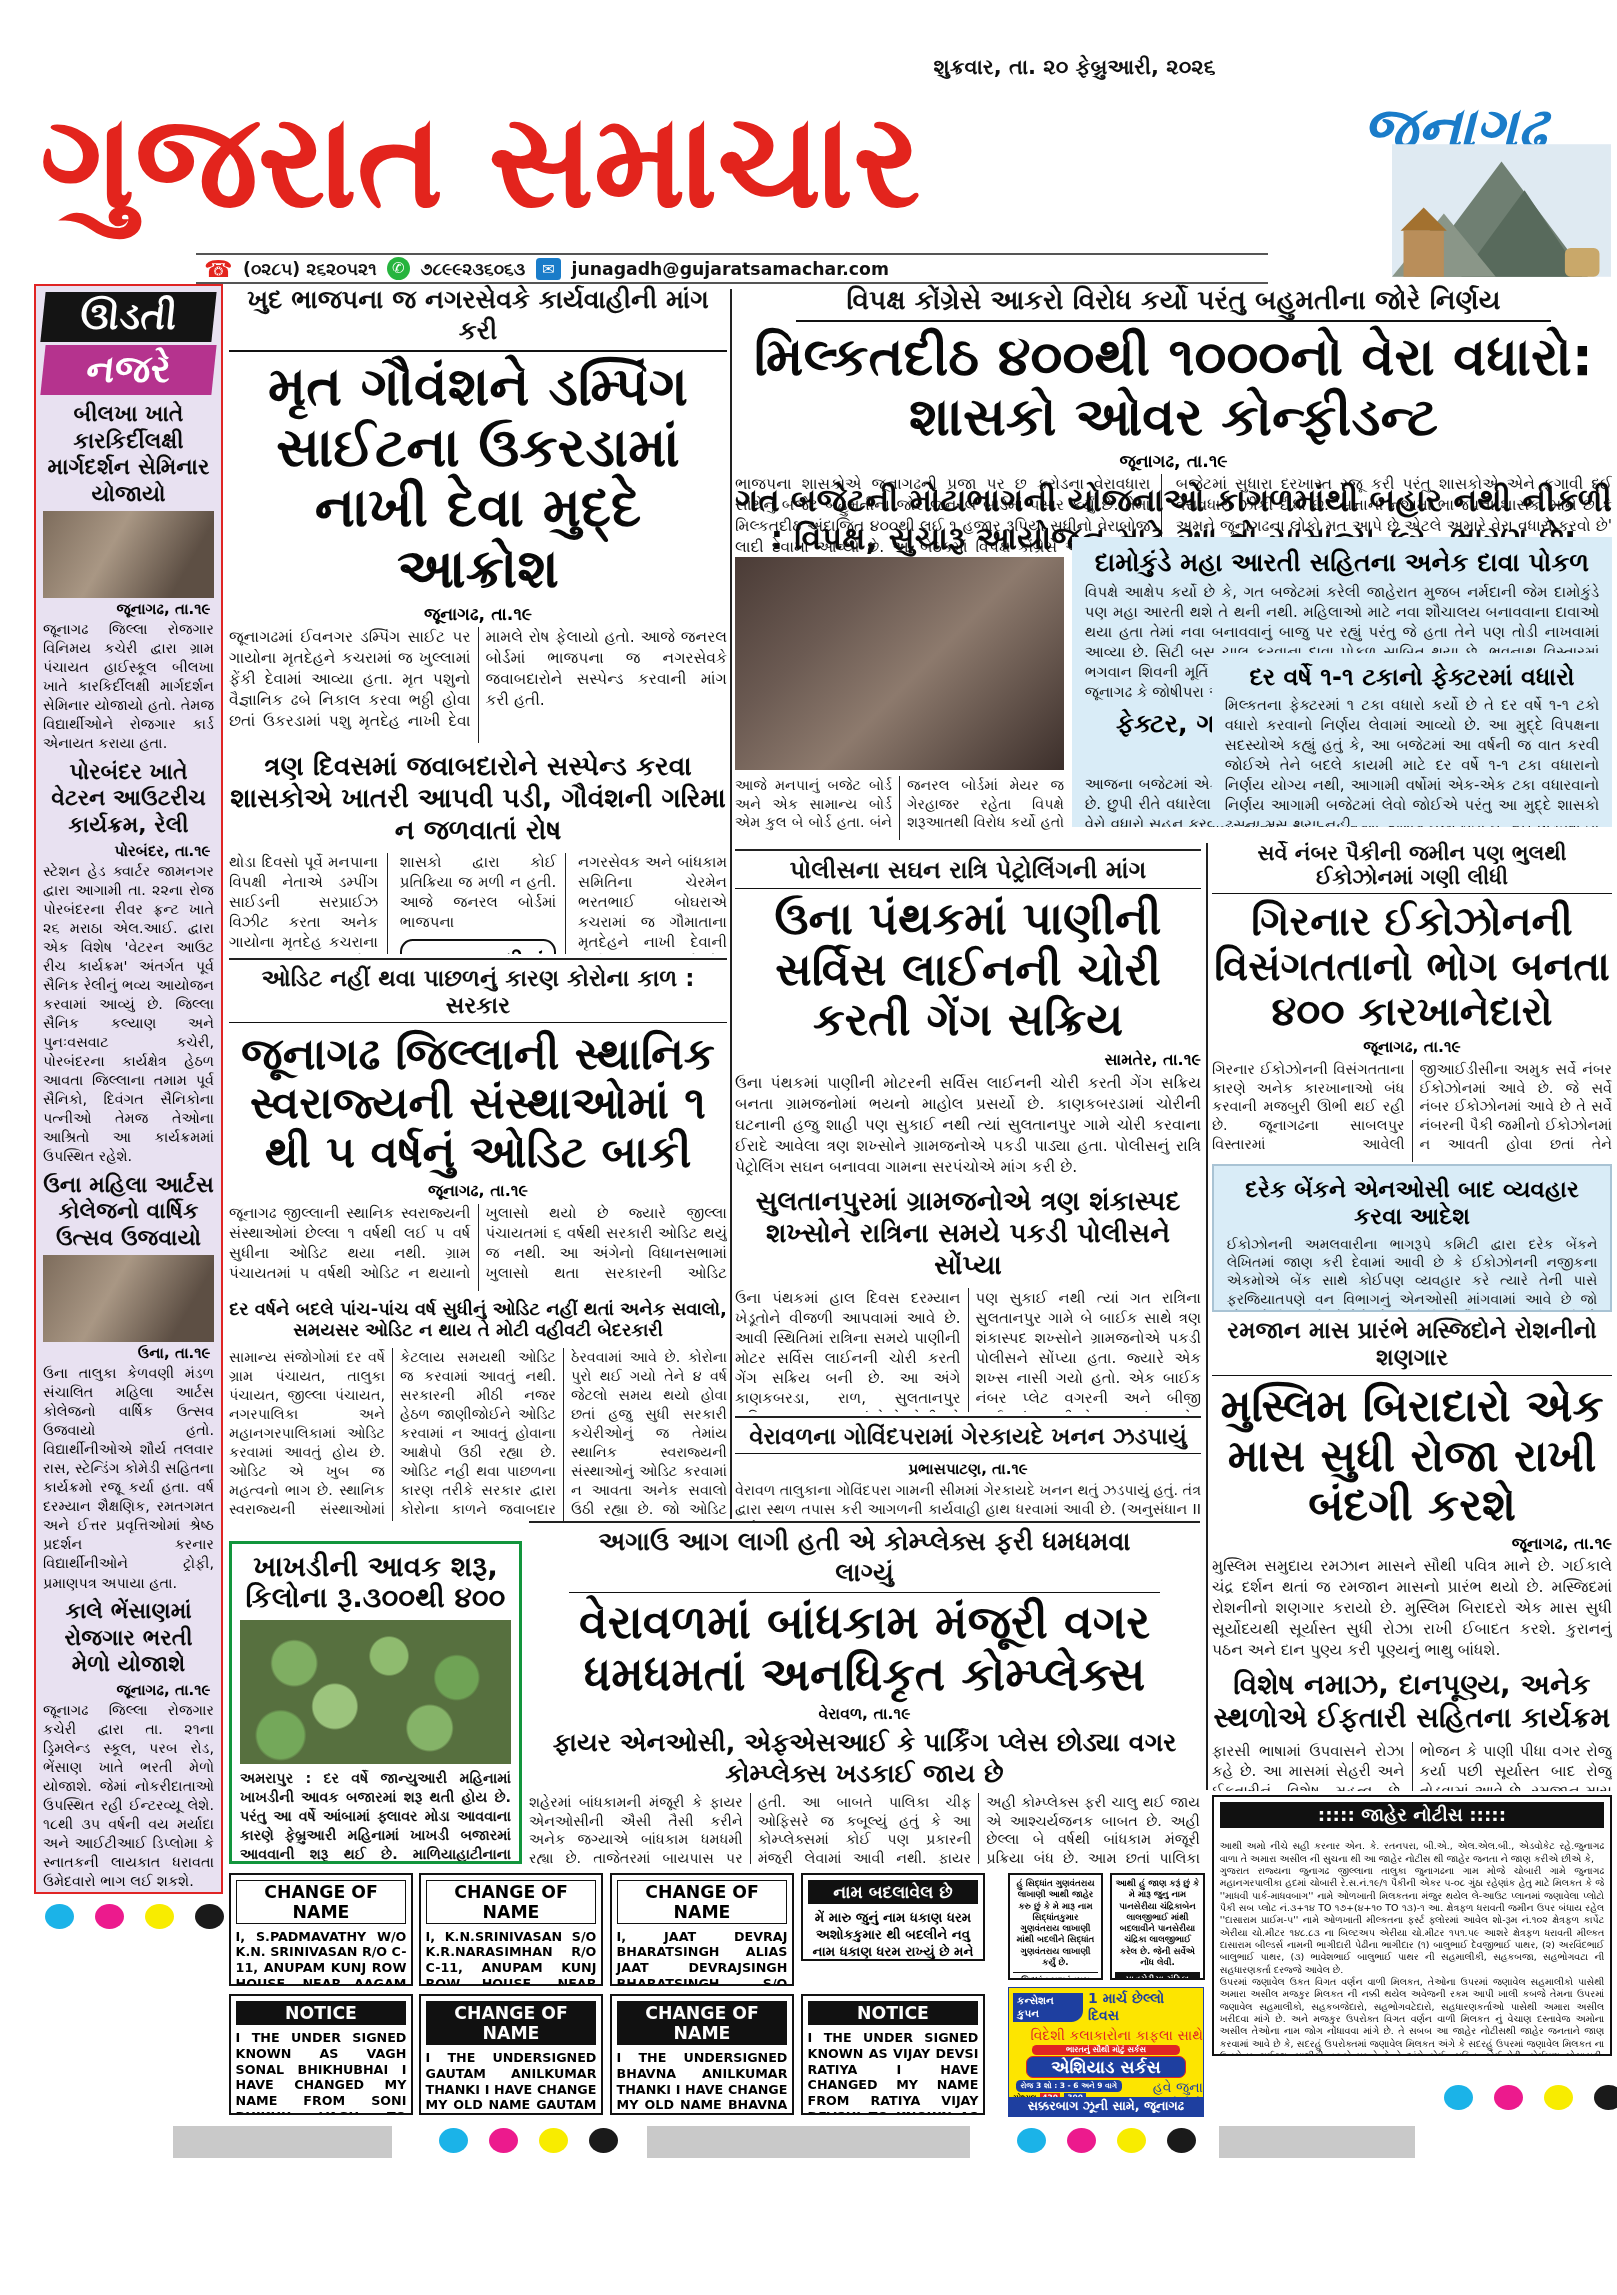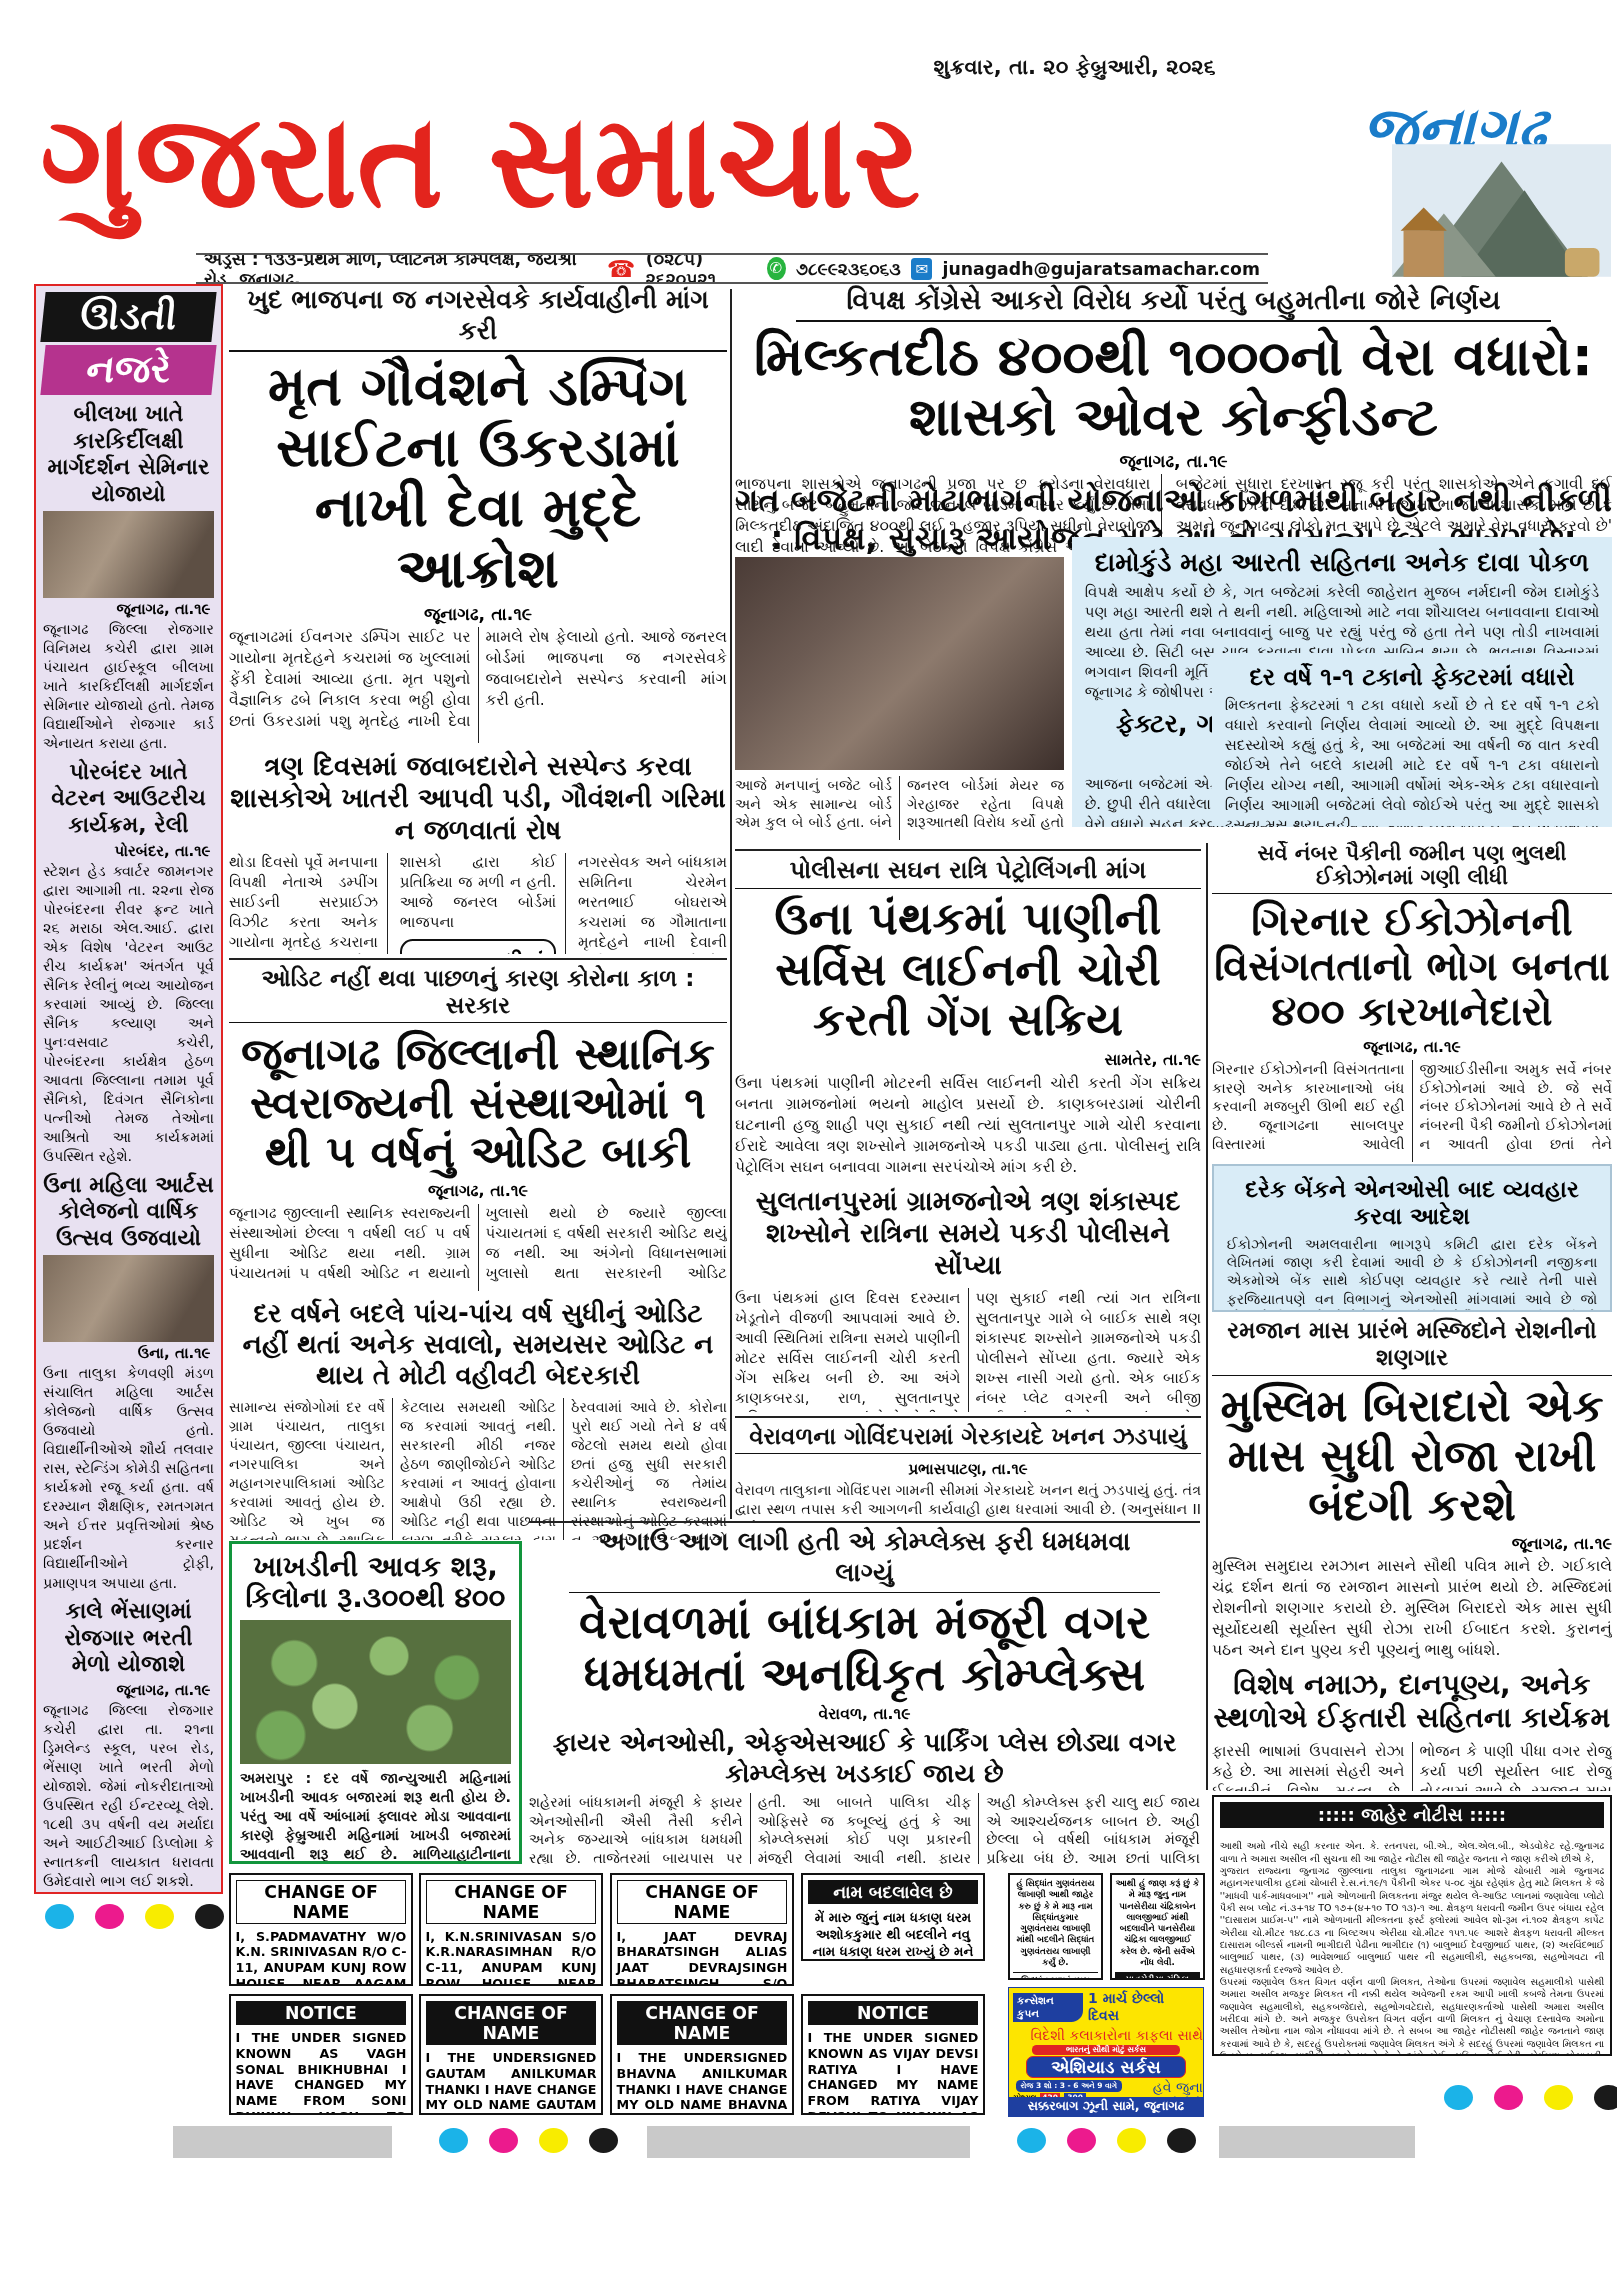--- a/index.html
+++ b/index.html
@@ -101,21 +101,20 @@
   <svg class="girnar" viewBox="0 0 380 230">
     <rect width="380" height="230" fill="#dfeaf2"></rect>
     <polygon points="40,230 190,30 340,230" fill="#6f7f72"></polygon>
     <polygon points="120,230 230,80 330,230" fill="#586a5c"></polygon>
     <polygon points="0,230 90,120 180,230" fill="#8a9688"></polygon>
     <rect x="20" y="150" width="70" height="80" fill="#b98e5a"></rect>
     <polygon points="15,150 55,110 95,150" fill="#a3712f"></polygon>
     <rect x="300" y="180" width="60" height="50" rx="10" fill="#c9a86a"></rect>
   </svg>
   <div class="addrbar">
-    <span>એડ્રેસ : ૧૩૩-પ્રથમ માળ, પ્લેટિનમ કોમ્પલેક્ષ, જયશ્રી રોડ, જૂનાગઢ.</span>
     <span class="ic ic-phone">☎</span>
     <span>(૦૨૮૫) ૨૬૨૦૫૨૧</span>
     <span class="ic ic-wa">✆</span>
     <span>૭૮૯૯૨૩૬૦૬૩</span>
     <span class="ic ic-mail">✉</span>
     <span>junagadh@gujaratsamachar.com</span>
   </div>
 
   <div class="sidebar">
     <div class="sb-head1">ઊડતી</div>
@@ -173,21 +172,21 @@
     </div>
   </div>
 
   <div class="abs" style="left:229px; top:958px; width:498px; height:582px; border-top:2.9px double #222; padding-top:4.6px;">
     <div class="kicker thin" style="font-size:23px;">ઓડિટ નહીં થવા પાછળનું કારણ કોરોના કાળ : સરકાર</div>
     <div class="headline" style="font-size:44px;">જૂનાગઢ જિલ્લાની સ્થાનિક સ્વરાજ્યની સંસ્થાઓમાં ૧ થી ૫ વર્ષનું ઓડિટ બાકી</div>
     <div class="dl" style="font-size:16px;">જૂનાગઢ, તા.૧૯</div>
     <div class="body-txt cols2" style="font-size:15px; line-height:1.33; height:87px;">
       <span>જૂનાગઢ જીલ્લાની સ્થાનિક સ્વરાજ્યની સંસ્થાઓમાં છેલ્લા ૧ વર્ષથી લઈ ૫ વર્ષ સુધીના ઓડિટ થયા નથી. ગ્રામ પંચાયતમાં ૫ વર્ષથી ઓડિટ ન થયાનો ખુલાસો થયો</span> <span>છે જ્યારે જીલ્લા પંચાયતમાં ૬ વર્ષથી સરકારી ઓડિટ થયું જ નથી. આ અંગેનો વિધાનસભામાં ખુલાસો થતા સરકારની ઓડિટ કરાવવાની ઢીલી નીતિનો ઘટસ્ફોટ થયો છે.</span>
     </div>
-    <div class="subhead" style="font-size:26px;">દર વર્ષને બદલે પાંચ-પાંચ વર્ષ સુધીનું ઓડિટ નહીં થતાં અનેક સવાલો, સમયસર ઓડિટ ન થાય તે મોટી વહીવટી બેદરકારી</div>
+    <div class="subhead" style="font-size:18px;">દર વર્ષને બદલે પાંચ-પાંચ વર્ષ સુધીનું ઓડિટ નહીં થતાં અનેક સવાલો, સમયસર ઓડિટ ન થાય તે મોટી વહીવટી બેદરકારી</div>
     <div class="body-txt cols3" style="font-size:14.4px; line-height:1.32; height:173px;">સામાન્ય સંજોગોમાં દર વર્ષે ગ્રામ પંચાયત, તાલુકા પંચાયત, જીલ્લા પંચાયત, નગરપાલિકા અને મહાનગરપાલિકામાં ઓડિટ કરવામાં આવતું હોય છે. ઓડિટ એ ખુબ જ મહત્વનો ભાગ છે. સ્થાનિક સ્વરાજ્યની સંસ્થાઓમાં કેટલાય સમયથી ઓડિટ જ કરવામાં આવતું નથી. સરકારની મીઠી નજર હેઠળ જાણીજોઈને ઓડિટ કરવામાં ન આવતું હોવાના આક્ષેપો ઉઠી રહ્યા છે. ઓડિટ નહી થવા પાછળના કારણ તરીકે સરકાર દ્વારા કોરોના કાળને જવાબદાર ઠેરવવામાં આવે છે. કોરોના પુરો થઈ ગયો તેને ૪ વર્ષ જેટલો સમય થયો હોવા છતાં હજુ સુધી સરકારી કચેરીઓનું જ તેમાંય સ્થાનિક સ્વરાજ્યની સંસ્થાઓનું ઓડિટ કરવામાં ન આવતા અનેક સવાલો ઉઠી રહ્યા છે. જો ઓડિટ કરવામાં આવે તો ઓડિટમાં અનેક પારા આવે તેમ છે. થોડા સમય પહેલા જૂનાગઢ મનપાના ઓડિટમાં અનેક પારાઓ આવતા અધિકારીઓ મુશ્કેલીમાં મુકાઈ ગયા છે. તેવી જ સ્થિતિ મોટાભાગની સ્થાનિક સ્વરાજ્યની સંસ્થાઓમાં થાય તેવી ભીતિ વ્યક્ત કરાઈ રહી છે. હવે સરકાર દ્વારા તાત્કાલીક ઓડિટ કરવામાં આવે તેવી માંગ ઉઠી છે.</div>
 
   </div>
 
   <div class="abs" style="left:735px; top:284px; width:877px; height:271px;">
     <div class="kicker" style="font-size:26.6px; width:86%; margin:0 auto 5.8px;">વિપક્ષ કોંગ્રેસે આકરો વિરોધ કર્યો પરંતુ બહુમતીના જોરે નિર્ણય</div>
     <div class="headline" style="font-size:53px;">મિલ્કતદીઠ ૪૦૦થી ૧૦૦૦નો વેરા વધારો: શાસકો ઓવર કોન્ફીડન્ટ</div>
     <div class="dl" style="font-size:17.3px;">જૂનાગઢ, તા.૧૯</div>
     <div style="display:flex; gap:14px;">
       <div class="body-txt" style="flex:1; font-size:15.6px; line-height:1.35; border-right:1.2px solid #222; padding-right:10.4px;">ભાજપના શાસકોએ જૂનાગઢની પ્રજા પર છ કરોડના વેરાવધારા સાથેનું બજેટ બહુમતીના જોરે જનરલ બોર્ડમાં પસાર કર્યું છે. તેમાં મિલ્કતદીઠ અંદાજિત ૪૦૦થી લઈ ૧ હજાર રૂપિયા સુધીનો વેરાબોજ લાદી દેવામાં આવ્યો છે. આ બેઠકમાં વિપક્ષ કોંગ્રેસે આકરો વિરોધ કર્યો અને</div>

